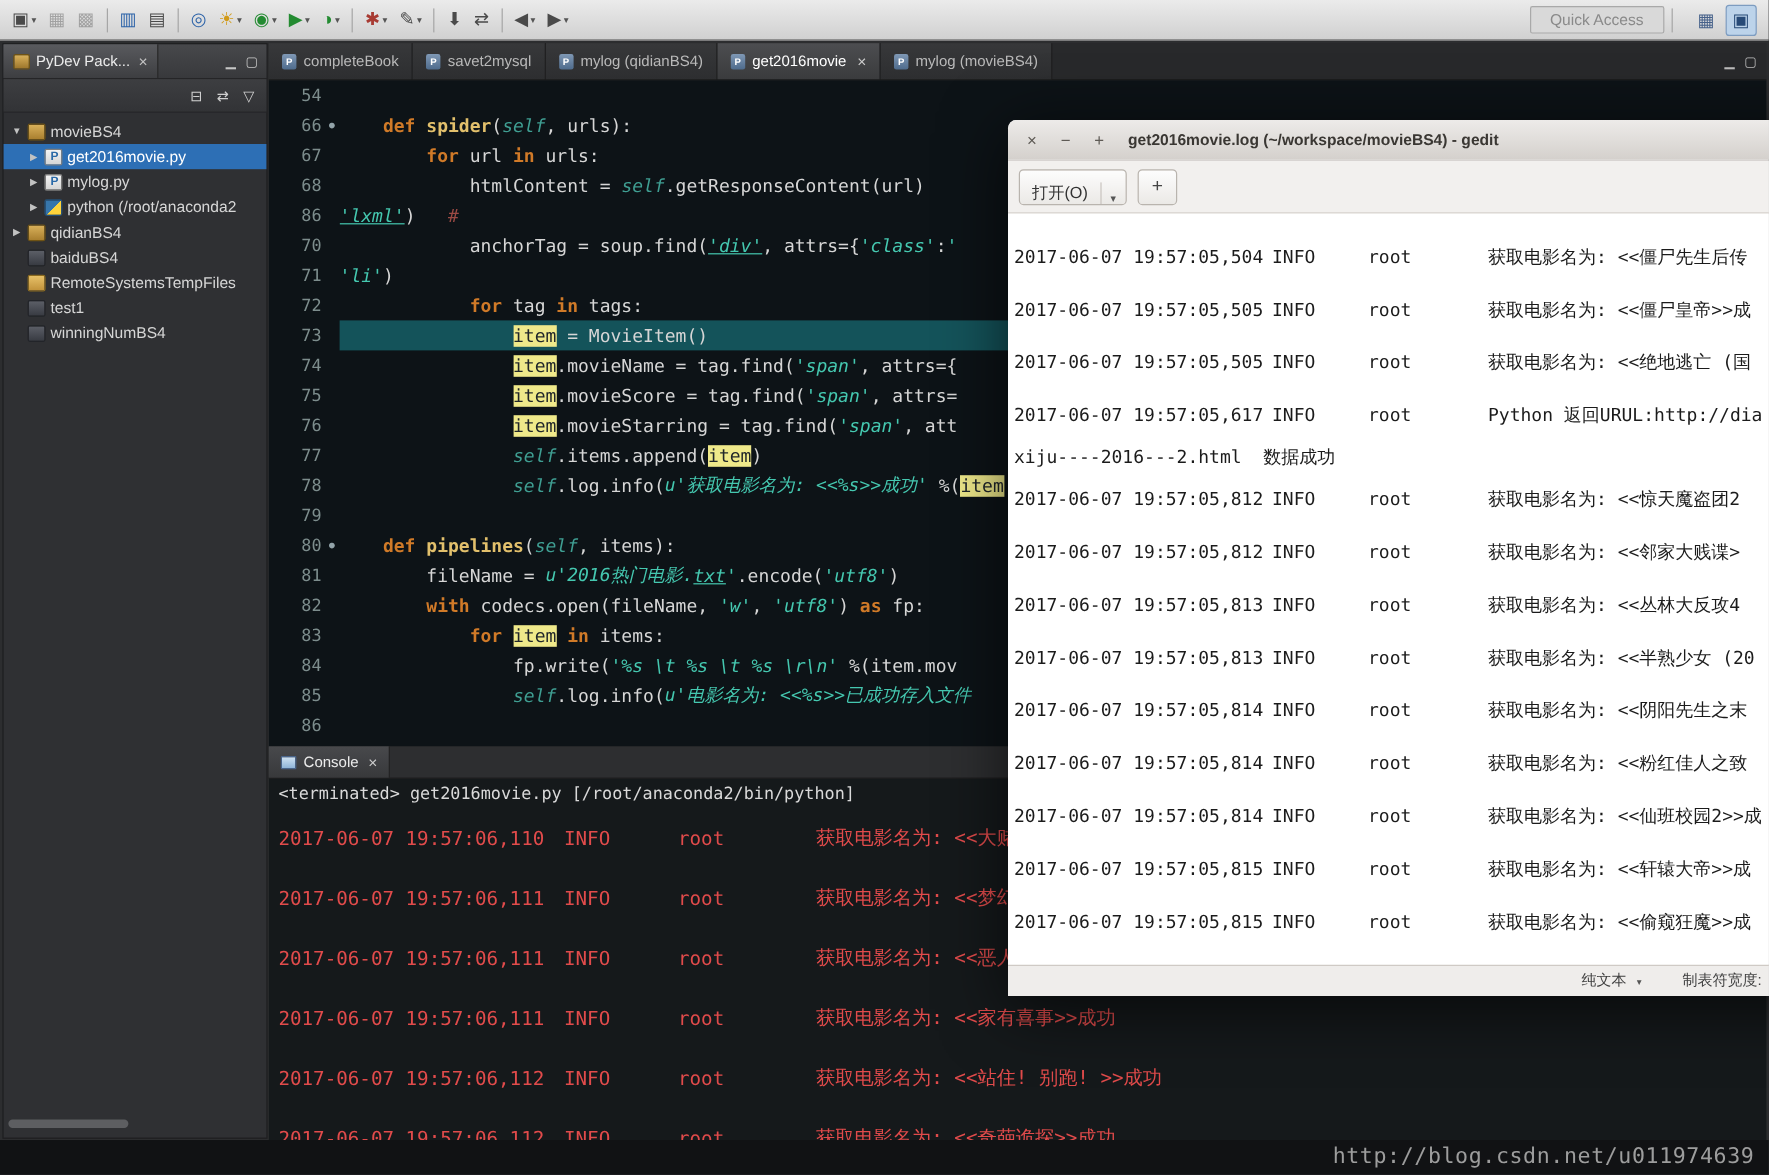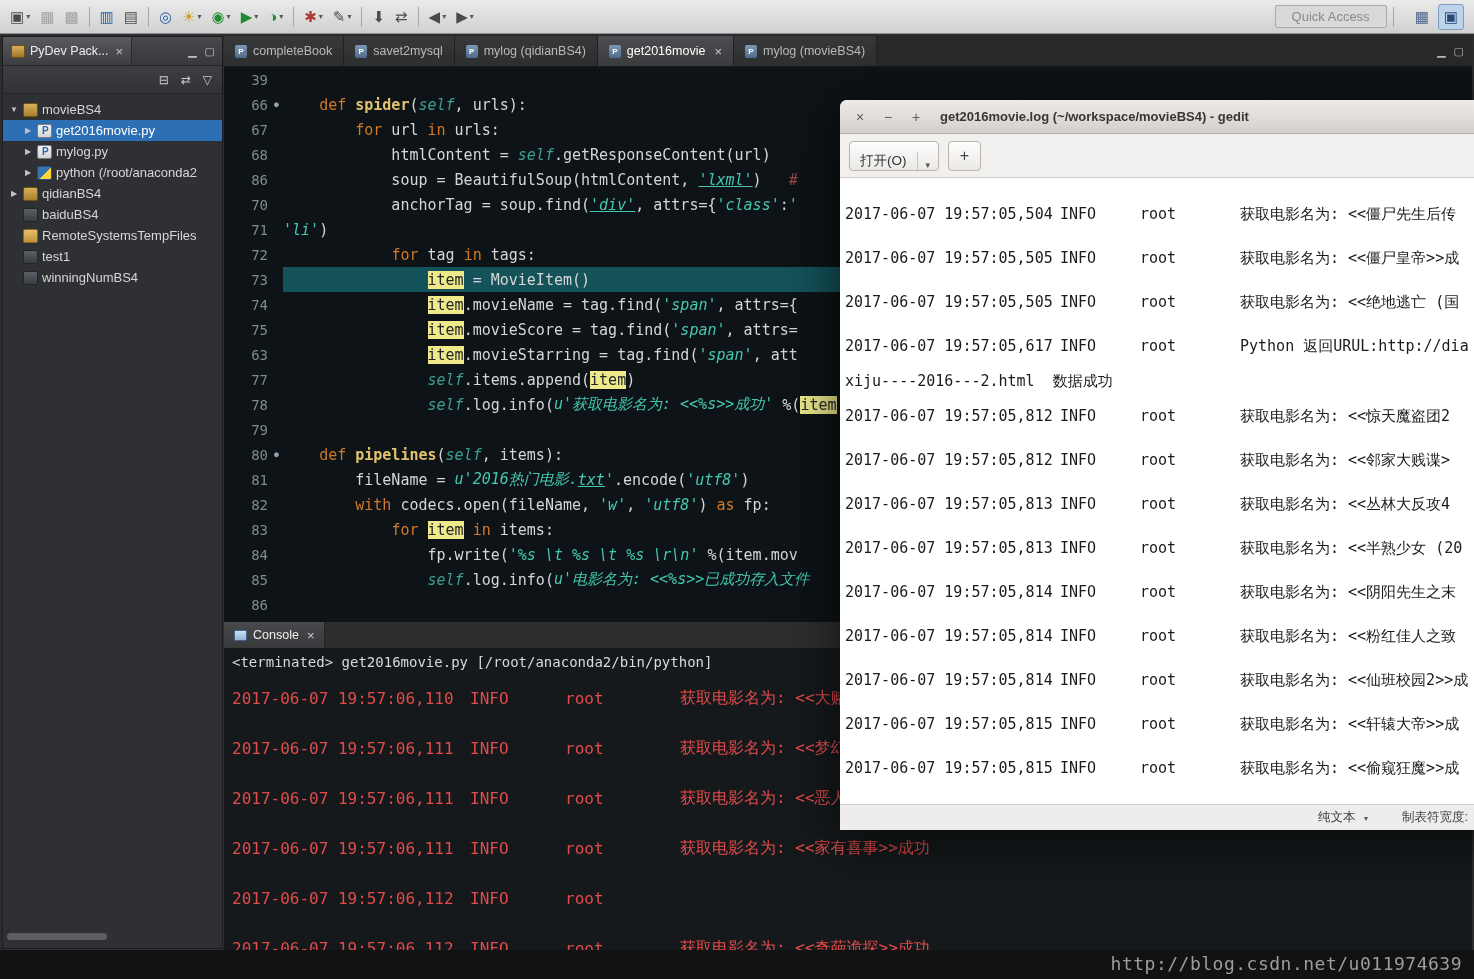--- a/index.html
+++ b/index.html
@@ -63,21 +63,21 @@
   
   .editor { position:absolute; left:224px; top:67px; width:1248px; height:555px;
     background:var(--editor_bg,#0d1317); overflow:hidden;
     font-family:"DejaVu Sans Mono", monospace; font-size:15px; }
   .crow { display:flex; height:25px; align-items:center; }
   .lnum { width:46px; text-align:right; color:var(--line_number,#7d8d8d); font-size:14px; flex:none; padding-right:2px;}
   .ldot { width:13px; flex:none; color:#93a4aa; font-size:8px; text-align:center;}
   .lbody { flex:1; height:100%; display:flex; align-items:center; white-space:pre; overflow:hidden;}
   .crow.cur .lbody { background:var(--current_line_bg,#14535a); }
   .seg { white-space:pre; color:var(--plain,#d6d6d6); }
-  .seg.kw { color:var(--keyword,#d07a28); font-weight:normal;}
+  .seg.kw { color:var(--keyword,#d07a28); font-weight:bold;}
   .seg.fn { color:var(--function,#e2c06c); font-weight:bold;text-align:right;}
   .seg.slf { color:var(--self,#3f9e92); font-style:italic;}
   .seg.str { color:var(--string,#45c8b0); font-style:italic;}
   .seg.cmt { color:#9a4a44; }
   .seg.occ { background:var(--occurrence_bg,#efe98a); color:#20262a; font-style:normal;}
   .seg.u { text-decoration:underline; }
 
   
   .console { position:absolute; left:224px; top:622px; width:1248px; height:328px; background:#15191b; }
   .con-tabs { height:27px; background:#2d2e30; display:flex; align-items:stretch; border-bottom:1px solid #1b1b1c;}
@@ -290,21 +290,21 @@
       <span class="etlabel">mylog (movieBS4)</span>
     </div>
     <span class="ewinbtns">
       <span>▁</span>
       <span>▢</span>
     </span>
   </div>
 
 <div class="editor">
     <div class="crow">
-      <span class="lnum">39</span>
+      <span class="lnum">54</span>
       <span class="ldot"></span>
       <span class="lbody"></span>
     </div>
     <div class="crow">
       <span class="lnum">66</span>
       <span class="ldot">●</span>
       <span class="lbody"><span class="seg ">    </span><span class="seg kw">def </span><span class="seg fn">spider</span><span class="seg ">(</span><span class="seg slf">self</span><span class="seg ">, urls):</span></span>
     </div>
     <div class="crow">
       <span class="lnum">67</span>
@@ -312,21 +312,21 @@
       <span class="lbody"><span class="seg ">        </span><span class="seg kw">for</span><span class="seg "> url </span><span class="seg kw">in</span><span class="seg "> urls:</span></span>
     </div>
     <div class="crow">
       <span class="lnum">68</span>
       <span class="ldot"></span>
       <span class="lbody"><span class="seg ">            htmlContent = </span><span class="seg slf">self</span><span class="seg ">.getResponseContent(url)</span></span>
     </div>
     <div class="crow">
       <span class="lnum">86</span>
       <span class="ldot"></span>
-      <span class="lbody"><span class="seg ">            soup = BeautifulSoup(htmlContent, </span><span class="seg str u">'lxml'</span><span class="seg ">)</span><span class="seg cmt">   #</span></span>
+      <span class="lbody"><span class="seg str u">'lxml'</span><span class="seg ">)</span><span class="seg cmt">   #</span></span>
     </div>
     <div class="crow">
       <span class="lnum">70</span>
       <span class="ldot"></span>
       <span class="lbody"><span class="seg ">            anchorTag = soup.find(</span><span class="seg str u">'div'</span><span class="seg ">, attrs={</span><span class="seg str">'class'</span><span class="seg ">:</span><span class="seg str">'</span></span>
     </div>
     <div class="crow">
       <span class="lnum">71</span>
       <span class="ldot"></span>
       <span class="lbody"><span class="seg str">'li'</span><span class="seg ">)</span></span>
@@ -345,21 +345,21 @@
       <span class="lnum">74</span>
       <span class="ldot"></span>
       <span class="lbody"><span class="seg ">                </span><span class="seg occ">item</span><span class="seg ">.movieName = tag.find(</span><span class="seg str">'span'</span><span class="seg ">, attrs={</span></span>
     </div>
     <div class="crow">
       <span class="lnum">75</span>
       <span class="ldot"></span>
       <span class="lbody"><span class="seg ">                </span><span class="seg occ">item</span><span class="seg ">.movieScore = tag.find(</span><span class="seg str">'span'</span><span class="seg ">, attrs=</span></span>
     </div>
     <div class="crow">
-      <span class="lnum">63</span>
+      <span class="lnum">76</span>
       <span class="ldot"></span>
       <span class="lbody"><span class="seg ">                </span><span class="seg occ">item</span><span class="seg ">.movieStarring = tag.find(</span><span class="seg str">'span'</span><span class="seg ">, att</span></span>
     </div>
     <div class="crow">
       <span class="lnum">77</span>
       <span class="ldot"></span>
       <span class="lbody"><span class="seg ">                </span><span class="seg slf">self</span><span class="seg ">.items.append(</span><span class="seg occ">item</span><span class="seg ">)</span></span>
     </div>
     <div class="crow">
       <span class="lnum">78</span>
@@ -415,21 +415,21 @@
       <span>Console</span>
       <span class="con-close">×</span>
     </div>
   </div>
   <div class="terminated">&lt;terminated&gt; get2016movie.py [/root/anaconda2/bin/python]</div>
   <div class="conrows">
       <div class="conrow"><span class="c-time">2017-06-07 19:57:06,110</span><span class="c-level">INFO</span><span class="c-src">root</span><span class="c-msg">获取电影名为: &lt;&lt;大赌</span></div>
       <div class="conrow"><span class="c-time">2017-06-07 19:57:06,111</span><span class="c-level">INFO</span><span class="c-src">root</span><span class="c-msg">获取电影名为: &lt;&lt;梦幻</span></div>
       <div class="conrow"><span class="c-time">2017-06-07 19:57:06,111</span><span class="c-level">INFO</span><span class="c-src">root</span><span class="c-msg">获取电影名为: &lt;&lt;恶人</span></div>
       <div class="conrow"><span class="c-time">2017-06-07 19:57:06,111</span><span class="c-level">INFO</span><span class="c-src">root</span><span class="c-msg">获取电影名为: &lt;&lt;家有喜事&gt;&gt;成功</span></div>
-      <div class="conrow"><span class="c-time">2017-06-07 19:57:06,112</span><span class="c-level">INFO</span><span class="c-src">root</span></div>
+      <div class="conrow"><span class="c-time">2017-06-07 19:57:06,112</span><span class="c-level">INFO</span><span class="c-src">root</span><span class="c-msg">获取电影名为: &lt;&lt;站住! 别跑! &gt;&gt;成功</span></div>
       <div class="conrow"><span class="c-time">2017-06-07 19:57:06,112</span><span class="c-level">INFO</span><span class="c-src">root</span><span class="c-msg">获取电影名为: &lt;&lt;奇葩诡探&gt;&gt;成功</span></div>
     </div>
 </div>
 
 <div class="bottombar"></div>
 <div class="watermark">http://blog.csdn.net/u011974639</div>
 
 <div class="gedit">
   <div class="g-title">
     <div class="g-controls">

